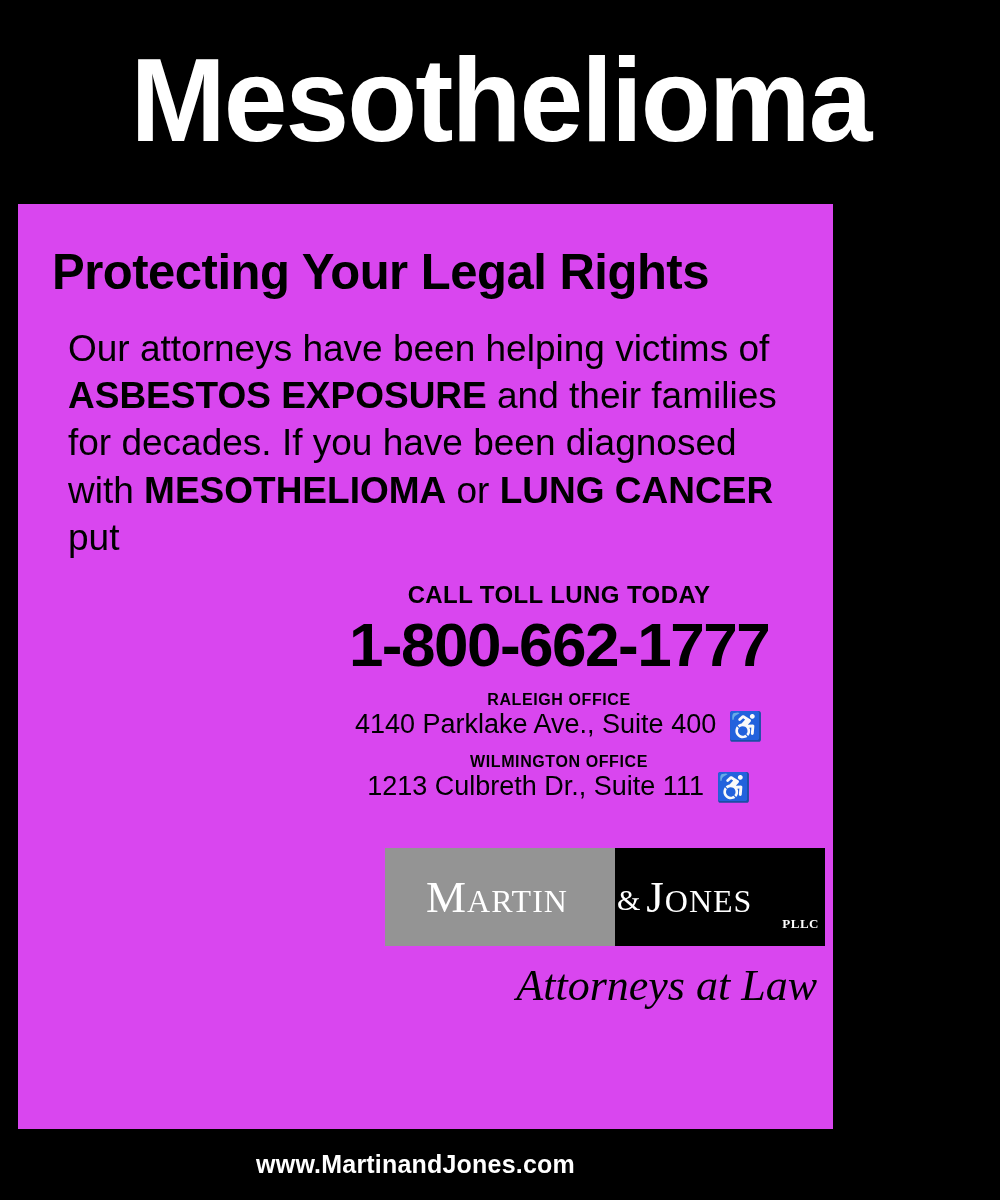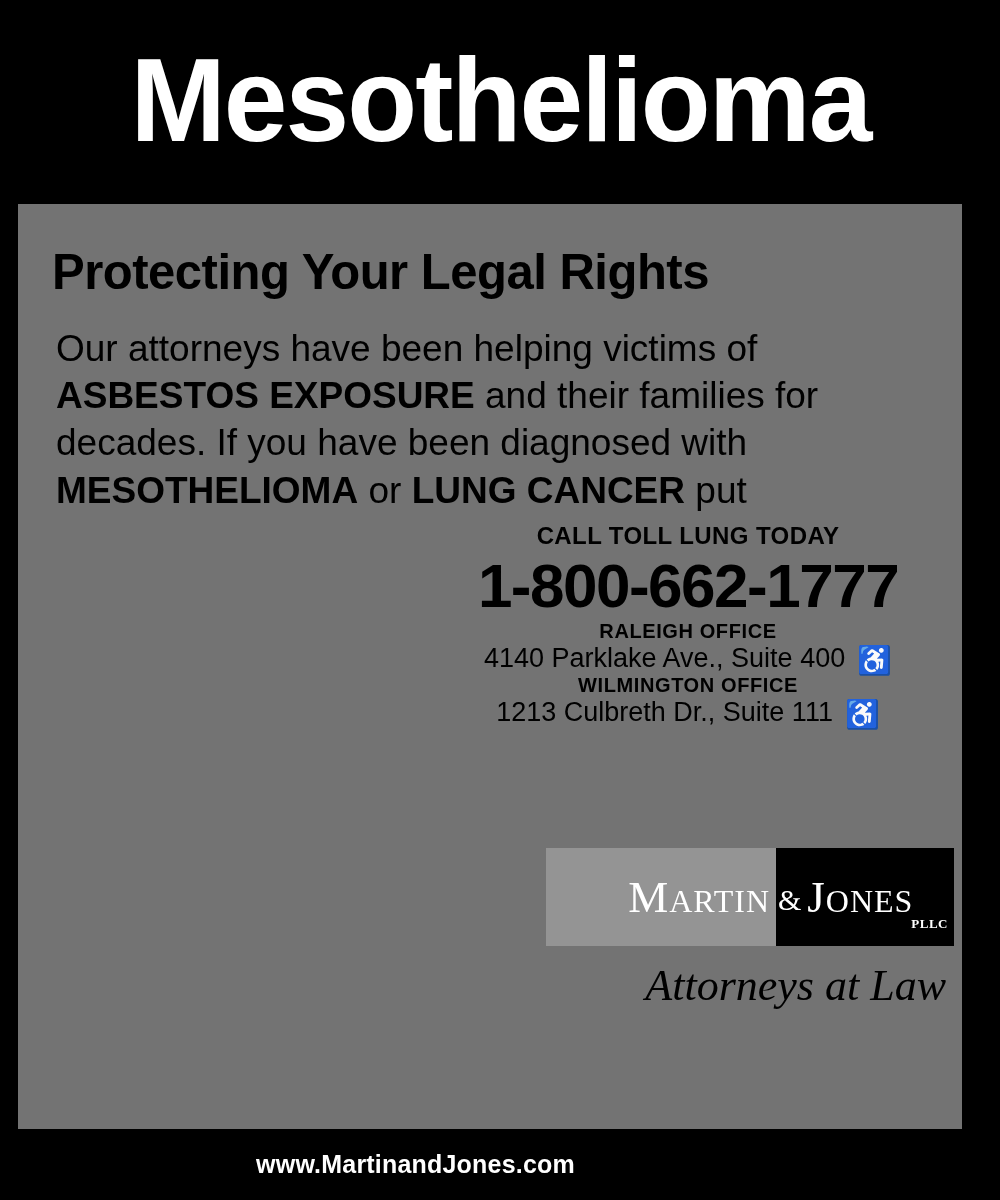--- a/index.html
+++ b/index.html
@@ -37,41 +37,41 @@
     letter-spacing: -2px;
     line-height: 1;
     white-space: nowrap;
     transform: scaleX(0.97);
   }
   
   .panel {
     position: absolute;
     left: 18px;
     top: 204px;
-    width: 944px;
+    width: 815px;
     height: 925px;
-    background: #737373;
+    background: #d946ef;
     box-sizing: border-box;
     padding: 42px 34px 0 34px;
   }
   .headline {
     font-weight: bold;
     font-size: 50px;
     line-height: 1.05;
     color: #000;
     letter-spacing: -0.5px;
     margin: 0 0 26px 0;
     transform: scaleX(0.98);
     transform-origin: left center;
   }
   .bodytext {
     font-size: 37px;
     line-height: 1.28;
     color: #000;
-    margin: 4px;
+    margin: 16px;
   }
   .bodytext b {
     font-weight: bold;
   }
   
   .lower {
     position: relative;
     margin-top: 4px;
   }
   .left-col {
@@ -97,22 +97,23 @@
   .phone {
     font-weight: bold;
     font-size: 62px;
     letter-spacing: -1.5px;
     color: #000;
     line-height: 1.1;
     white-space: nowrap;
   }
   .office-label {
     font-weight: bold;
-    font-size: 20px;
+    font-size: 16px;
     letter-spacing: 0.6px;
+    margin-top: 12px;
     color: #000;
   }
   .office-addr {
     font-size: 27px;
     color: #000;
     white-space: nowrap;
     line-height: 1.15;
     display: flex;
     align-items: center;
     justify-content: center;
@@ -140,24 +141,23 @@
   .logo {
     display: flex;
     height: 98px;
     width: 440px;
   }
   .logo-left {
     background: #949494;
     flex: 0 0 230px;
     display: flex;
     align-items: center;
-    justify-content: flex-end;
+    justify-content: center;
     padding-right: 6px;
     box-sizing: border-box;
-    margin-left: 32px;
   }
   .logo-right {
     background: #000;
     flex: 1 1 auto;
     display: flex;
     align-items: center;
     justify-content: flex-start;
     padding-left: 0px;
     position: relative;
     box-sizing: border-box;

